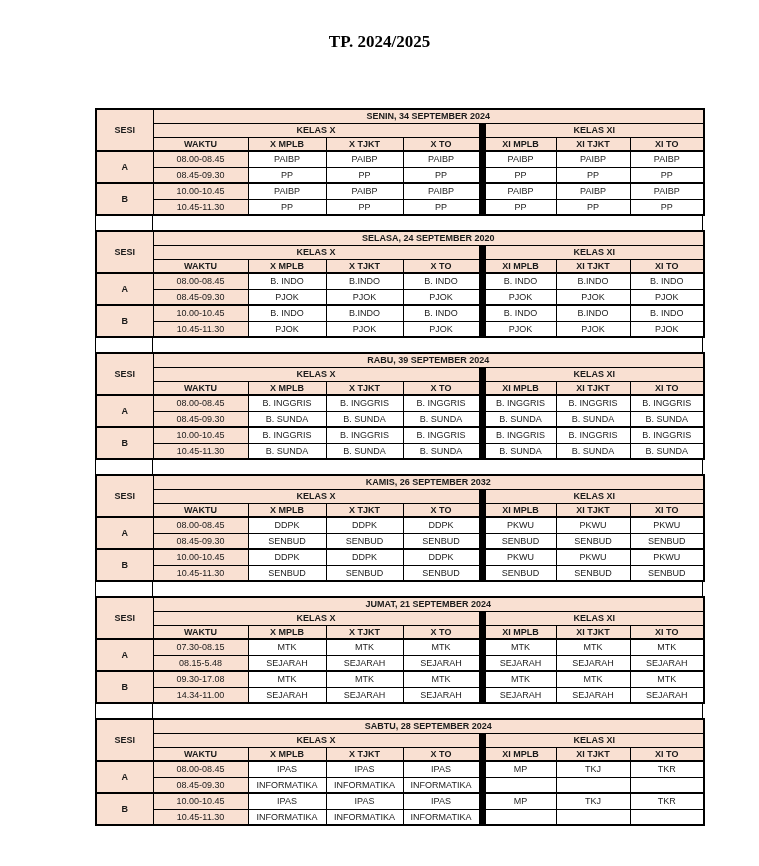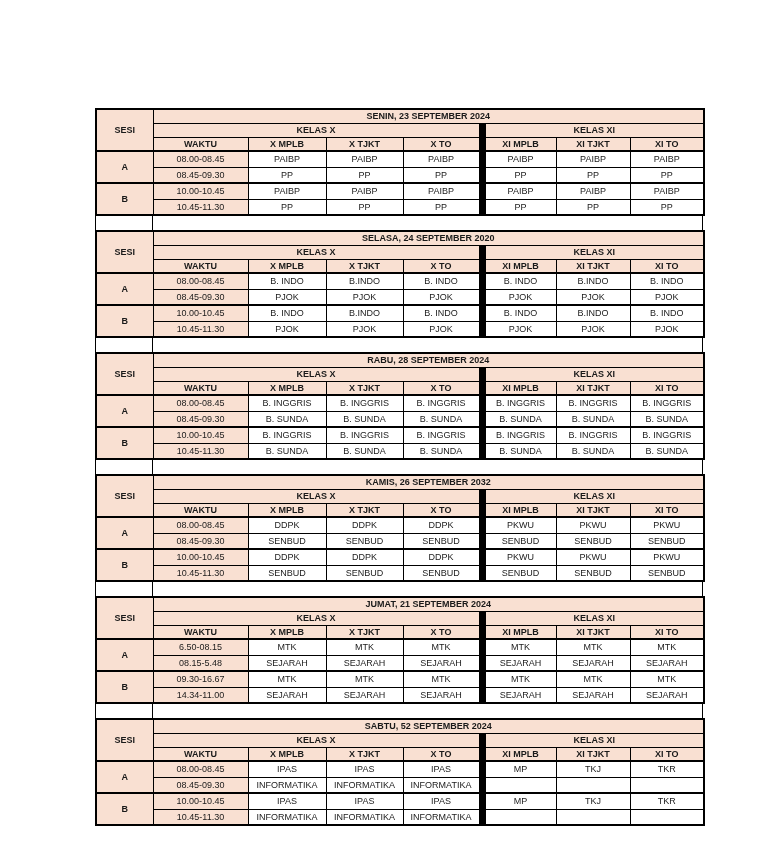--- a/index.html
+++ b/index.html
@@ -38,39 +38,40 @@
   }
   .spacer::before{
     content:"";position:absolute;left:56px;top:0;bottom:0;width:1px;
     background:var(--border,#000);
   }
 </style>
 </head>
 <body>
 
 <div class="page-title">
+  <div>TP. 2024/2025</div>
 </div>
 
 <div class="schedule-wrap">
     <table class="day-table">
       <colgroup>
         <col style="width: 57px;">
         <col style="width: 95px;">
         <col style="width: 78px;">
         <col style="width: 77px;">
         <col style="width: 76px;">
         <col style="width: 6px;">
         <col style="width: 71px;">
         <col style="width: 74px;">
         <col style="width: 74px;">
       </colgroup>
       <tbody>
         <tr class="r-head">
           <td class="hdr" rowspan="3">SESI</td>
-          <td class="hdr" colspan="8">SENIN, 23 SEPTEMBER 2024</td>
+          <td class="hdr" colspan="8">SENIN, 34 SEPTEMBER 2024</td>
         </tr>
         <tr class="r-head">
           <td class="hdr" colspan="4">KELAS X</td>
           <td class="divider" rowspan="6"></td>
           <td class="hdr" colspan="3">KELAS XI</td>
         </tr>
         <tr class="r-head">
           <td class="hdr">WAKTU</td>
           <td class="hdr">X MPLB</td>
           <td class="hdr">X TJKT</td>
@@ -200,21 +201,21 @@
         <col style="width: 77px;">
         <col style="width: 76px;">
         <col style="width: 6px;">
         <col style="width: 71px;">
         <col style="width: 74px;">
         <col style="width: 74px;">
       </colgroup>
       <tbody>
         <tr class="r-head">
           <td class="hdr" rowspan="3">SESI</td>
-          <td class="hdr" colspan="8">RABU, 28 SEPTEMBER 2024</td>
+          <td class="hdr" colspan="8">RABU, 39 SEPTEMBER 2024</td>
         </tr>
         <tr class="r-head">
           <td class="hdr" colspan="4">KELAS X</td>
           <td class="divider" rowspan="6"></td>
           <td class="hdr" colspan="3">KELAS XI</td>
         </tr>
         <tr class="r-head">
           <td class="hdr">WAKTU</td>
           <td class="hdr">X MPLB</td>
           <td class="hdr">X TJKT</td>
@@ -362,40 +363,40 @@
           <td class="hdr">WAKTU</td>
           <td class="hdr">X MPLB</td>
           <td class="hdr">X TJKT</td>
           <td class="hdr">X TO</td>
           <td class="hdr">XI MPLB</td>
           <td class="hdr">XI TJKT</td>
           <td class="hdr">XI TO</td>
         </tr>
         <tr class="r-data sess-start">
           <td class="sess" rowspan="2">A</td>
-          <td class="time">6.50-08.15</td>
+          <td class="time">07.30-08.15</td>
           <td class="subj">MTK</td>
           <td class="subj">MTK</td>
           <td class="subj">MTK</td>
           <td class="subj">MTK</td>
           <td class="subj">MTK</td>
           <td class="subj">MTK</td>
         </tr>
         <tr class="r-data">
           <td class="time">08.15-5.48</td>
           <td class="subj">SEJARAH</td>
           <td class="subj">SEJARAH</td>
           <td class="subj">SEJARAH</td>
           <td class="subj">SEJARAH</td>
           <td class="subj">SEJARAH</td>
           <td class="subj">SEJARAH</td>
         </tr>
         <tr class="r-data sess-start">
           <td class="sess" rowspan="2">B</td>
-          <td class="time">09.30-16.67</td>
+          <td class="time">09.30-17.08</td>
           <td class="subj">MTK</td>
           <td class="subj">MTK</td>
           <td class="subj">MTK</td>
           <td class="subj">MTK</td>
           <td class="subj">MTK</td>
           <td class="subj">MTK</td>
         </tr>
         <tr class="r-data">
           <td class="time">14.34-11.00</td>
           <td class="subj">SEJARAH</td>
@@ -416,21 +417,21 @@
         <col style="width: 77px;">
         <col style="width: 76px;">
         <col style="width: 6px;">
         <col style="width: 71px;">
         <col style="width: 74px;">
         <col style="width: 74px;">
       </colgroup>
       <tbody>
         <tr class="r-head">
           <td class="hdr" rowspan="3">SESI</td>
-          <td class="hdr" colspan="8">SABTU, 52 SEPTEMBER 2024</td>
+          <td class="hdr" colspan="8">SABTU, 28 SEPTEMBER 2024</td>
         </tr>
         <tr class="r-head">
           <td class="hdr" colspan="4">KELAS X</td>
           <td class="divider" rowspan="6"></td>
           <td class="hdr" colspan="3">KELAS XI</td>
         </tr>
         <tr class="r-head">
           <td class="hdr">WAKTU</td>
           <td class="hdr">X MPLB</td>
           <td class="hdr">X TJKT</td>

